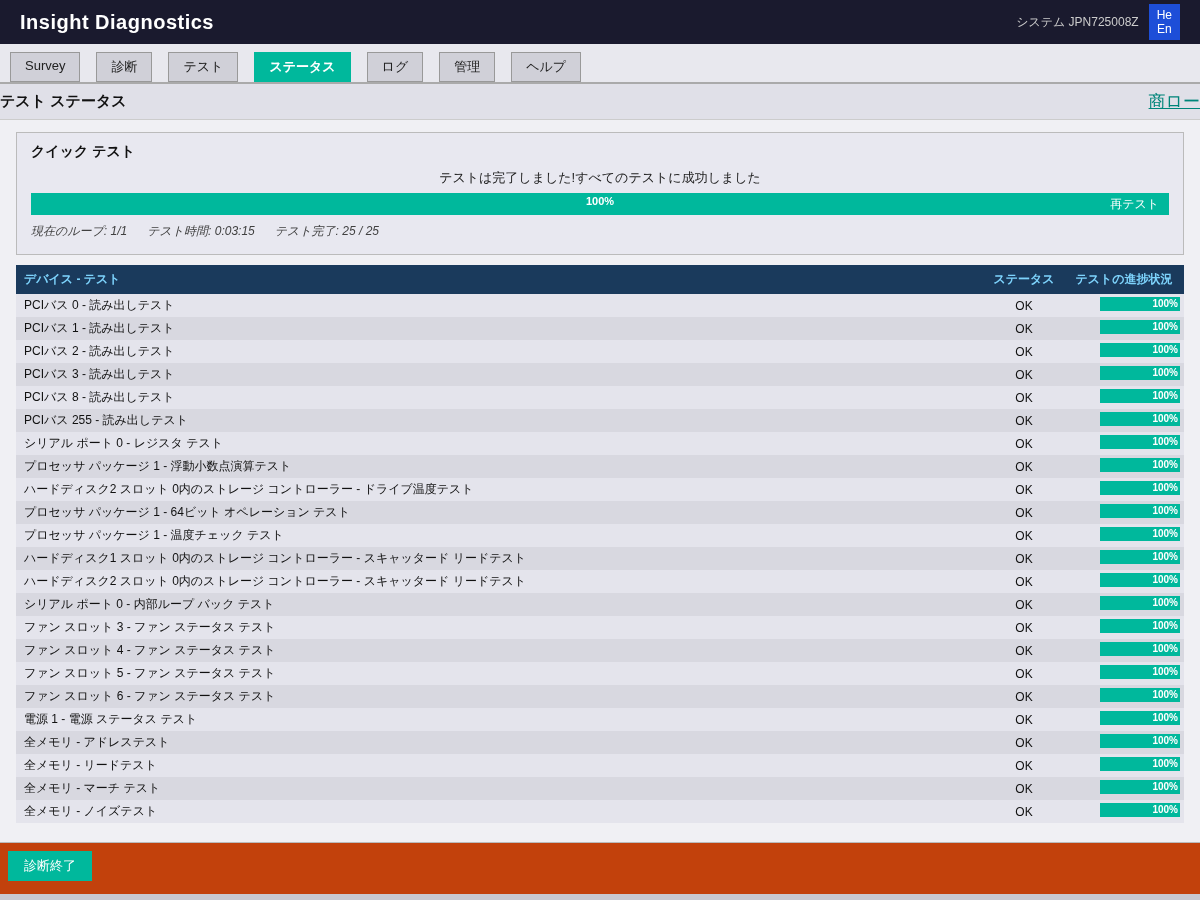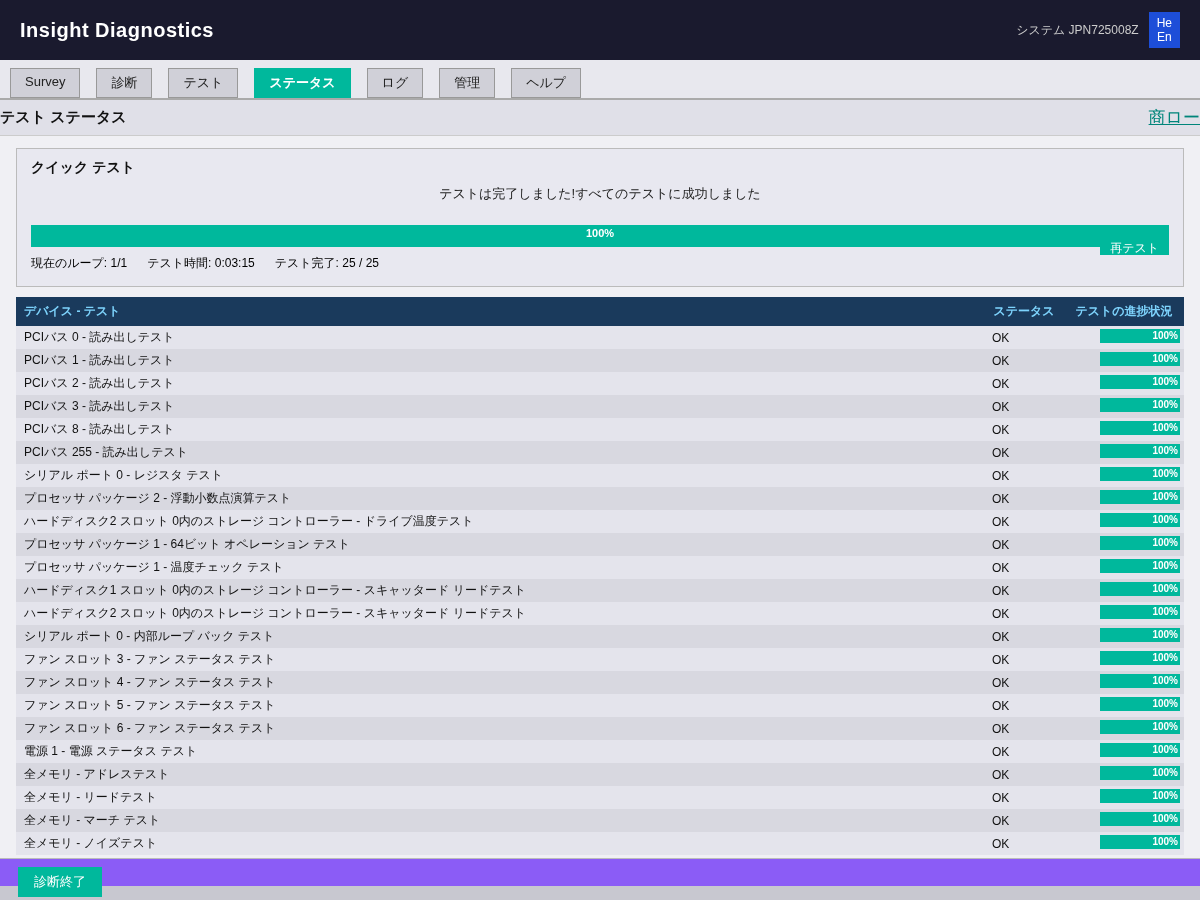--- a/index.html
+++ b/index.html
@@ -9,21 +9,21 @@
       width: 1200px;
       height: 900px;
       overflow: hidden;
       font-size: 13px;
     }
 
     
     #header {
       background: #1a1a2e;
       color: #fff;
-      height: 60px;
+      height: 44px;
       display: flex;
       align-items: center;
       justify-content: space-between;
       padding: 0 20px;
     }
     #header-title {
       font-size: 20px;
       font-weight: bold;
       color: #fff;
       letter-spacing: 0.5px;
@@ -114,21 +114,21 @@
     #quick-test-title {
       font-size: 14px;
       font-weight: bold;
       color: #111;
       margin-bottom: 8px;
     }
     #test-complete-msg {
       text-align: center;
       font-size: 13px;
       color: #222;
-      margin-bottom: 22px;
+      margin-bottom: 6px;
     }
     #progress-bar-container {
       position: relative;
       background: #ccc;
       height: 22px;
       margin-bottom: 8px;
     }
     #progress-bar-fill {
       background: #00b89c;
       height: 100%;
@@ -146,31 +146,32 @@
       font-weight: bold;
       z-index: 2;
     }
     #retest-button {
       position: absolute;
       right: 0;
       top: 0;
       background: #00b89c;
       color: #fff;
       border: none;
-      padding: 15px 10px;
+      padding: 3px 10px;
       height: 22px;
       font-size: 12px;
       cursor: pointer;
       z-index: 3;
     }
     #test-stats {
       font-size: 12px;
-      color: #000000;
+      color: #404040;
       display: flex;
       gap: 20px;
+      font-style: italic;
     }
 
     
     #results-table {
       width: 100%;
       border-collapse: collapse;
       font-size: 12px;
     }
     #results-table thead tr {
       background: #1a3a5c;
@@ -193,21 +194,21 @@
       background: #e4e4ec;
     }
     #results-table tbody tr:nth-child(even) {
       background: #d8d8e0;
     }
     #results-table tbody td {
       padding: 3px 8px;
       color: #111;
     }
     #results-table tbody td:nth-child(2) {
-      text-align: left;
+      text-align: center;
     }
     #results-table tbody td:nth-child(3) {
       text-align: right;
       padding-right: 4px;
     }
     .progress-wrap {
       position: relative;
       width: 80px;
       height: 14px;
       background: #888;
@@ -225,24 +226,24 @@
       right: 2px;
       top: 0;
       font-size: 10px;
       color: #fff;
       font-weight: bold;
       line-height: 14px;
     }
 
     
     #bottom-bar {
-      background: #8b5cf6;
-      padding: 8px 18px;
+      background: #c2410c;
+      padding: 8px 8px;
       border-top: 1px solid #bbb;
-      height: 28px;
+      height: 52px;
     }
     #diagnose-end-button {
       background: #00b89c;
       color: #fff;
       border: none;
       padding: 6px 16px;
       font-size: 13px;
       cursor: pointer;
     }
   </style>
@@ -330,21 +331,21 @@
           <td>PCIバス 255 - 読み出しテスト</td>
           <td>OK</td>
           <td><div class="progress-wrap"><div class="progress-wrap-fill"></div><span class="progress-wrap-text">100%</span></div></td>
         </tr>
         <tr>
           <td>シリアル ポート 0 - レジスタ テスト</td>
           <td>OK</td>
           <td><div class="progress-wrap"><div class="progress-wrap-fill"></div><span class="progress-wrap-text">100%</span></div></td>
         </tr>
         <tr>
-          <td>プロセッサ パッケージ 2 - 浮動小数点演算テスト</td>
+          <td>プロセッサ パッケージ 1 - 浮動小数点演算テスト</td>
           <td>OK</td>
           <td><div class="progress-wrap"><div class="progress-wrap-fill"></div><span class="progress-wrap-text">100%</span></div></td>
         </tr>
         <tr>
           <td>ハードディスク2 スロット 0内のストレージ コントローラー - ドライブ温度テスト</td>
           <td>OK</td>
           <td><div class="progress-wrap"><div class="progress-wrap-fill"></div><span class="progress-wrap-text">100%</span></div></td>
         </tr>
         <tr>
           <td>プロセッサ パッケージ 1 - 64ビット オペレーション テスト</td>

